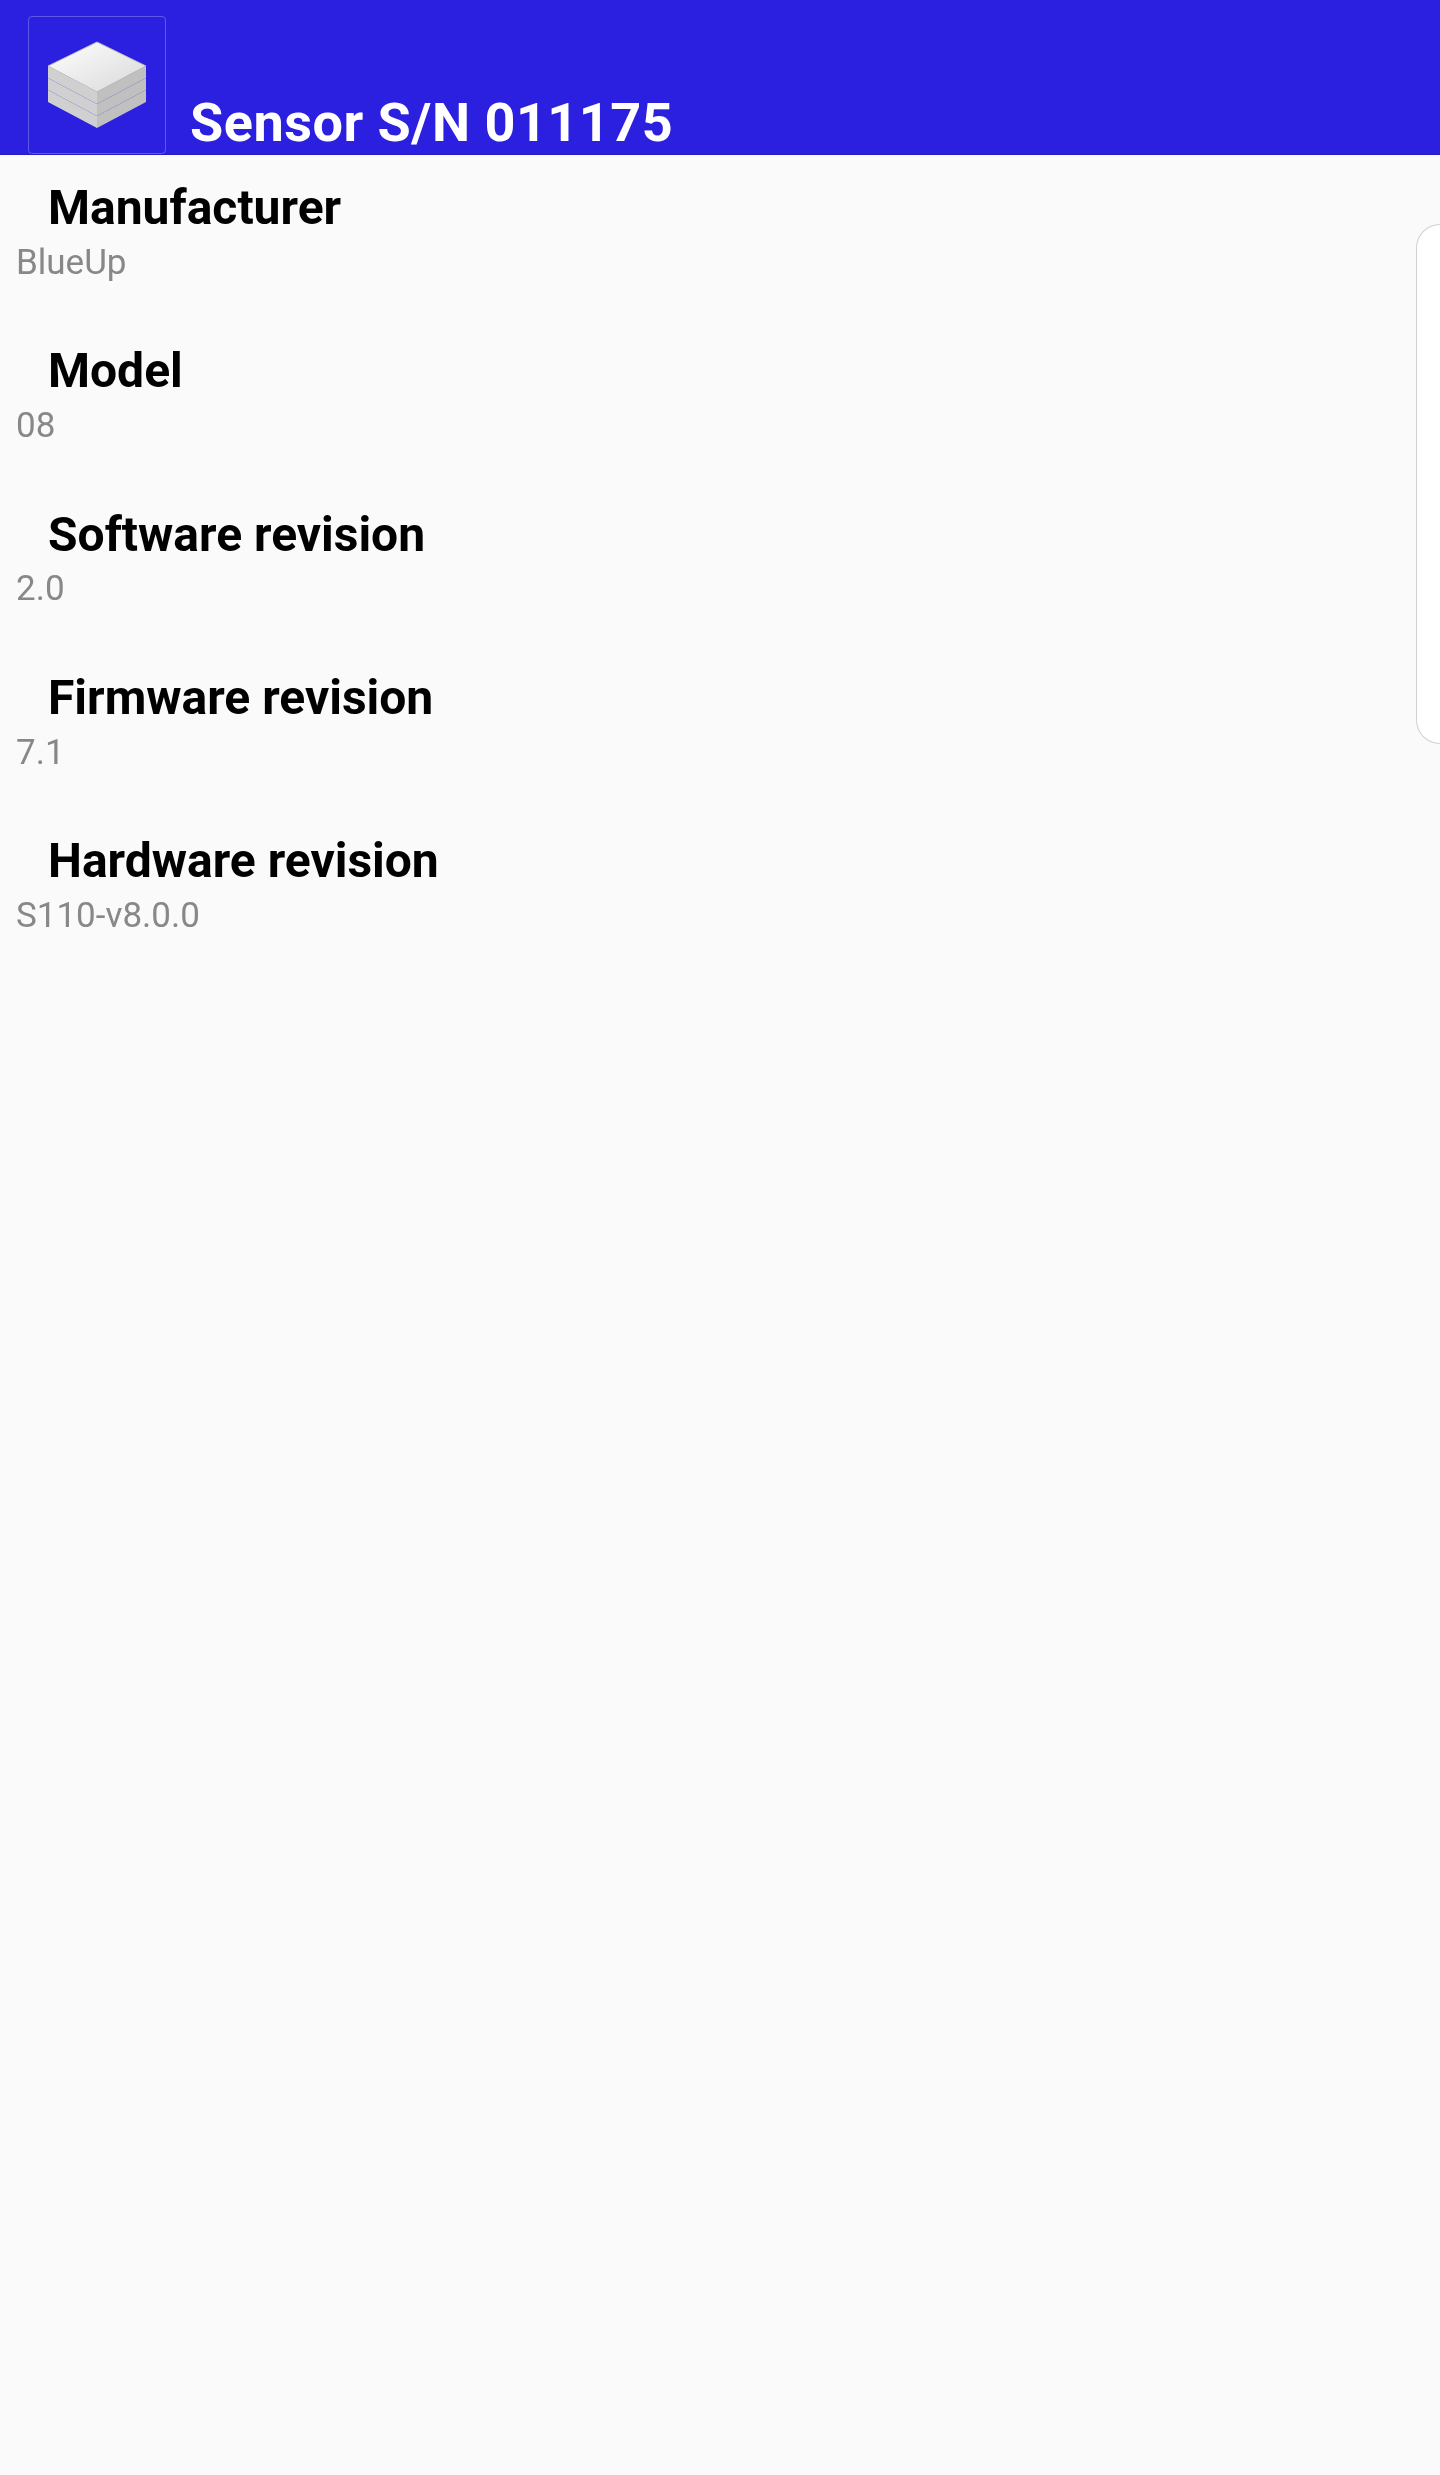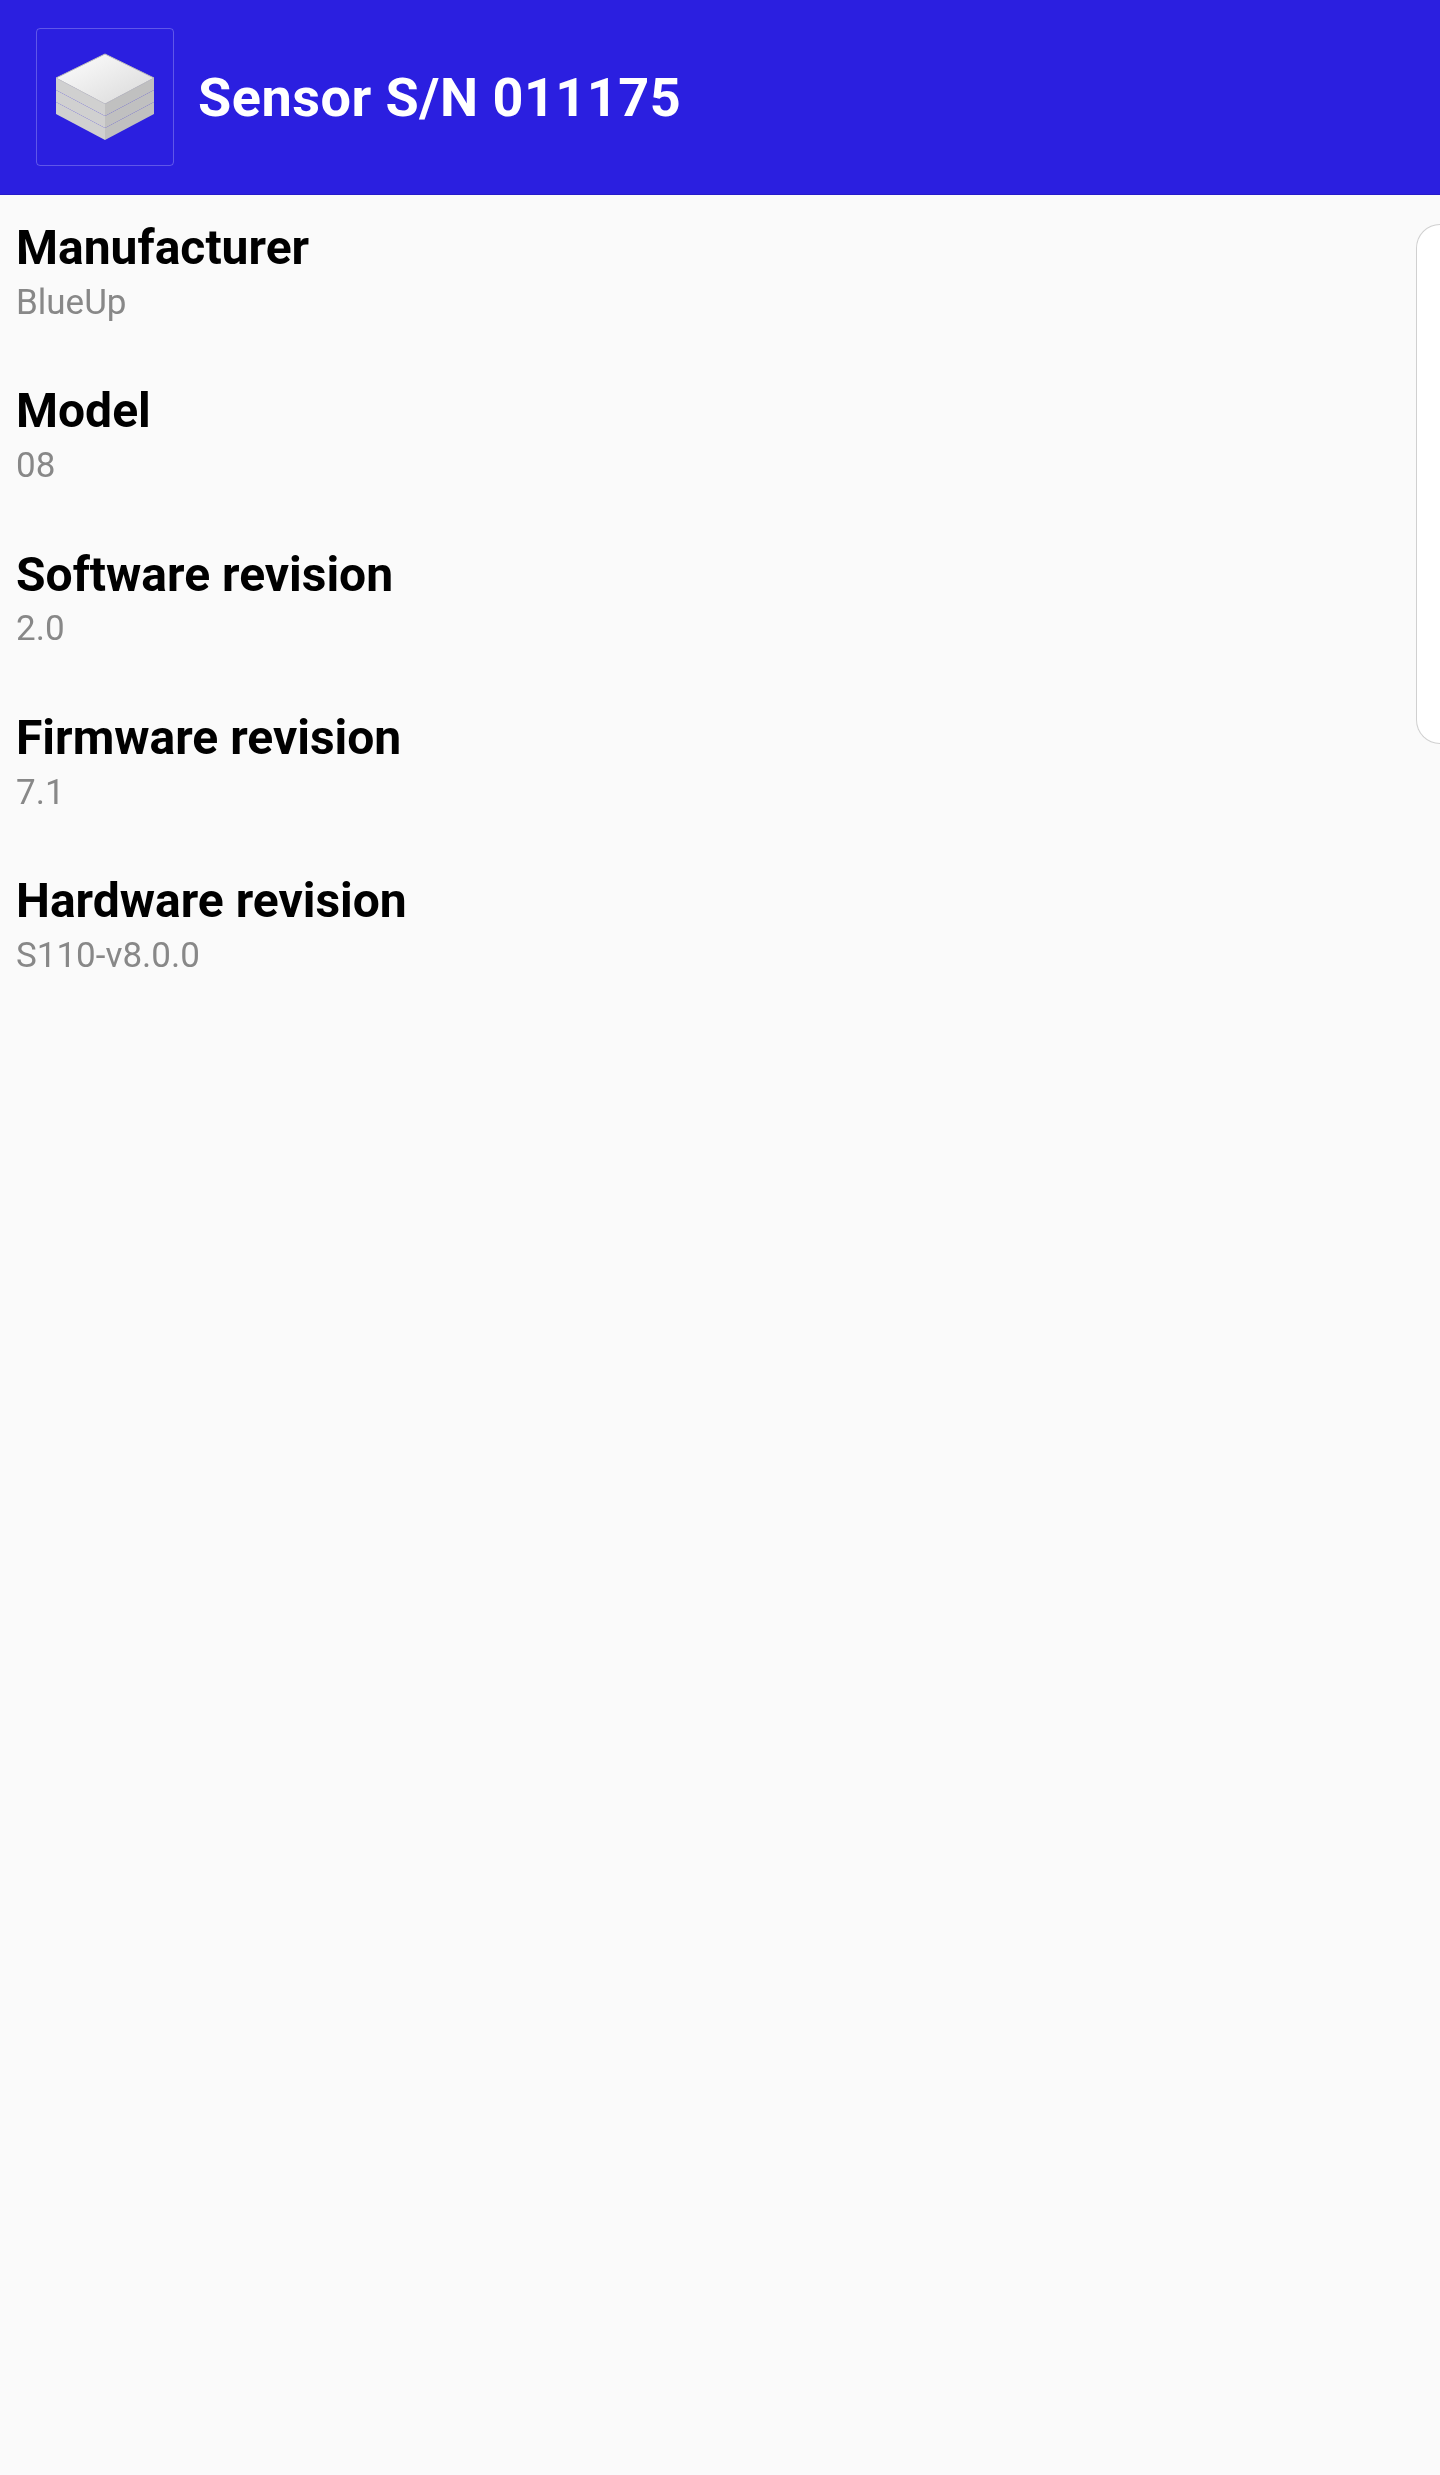--- a/index.html
+++ b/index.html
@@ -10,24 +10,24 @@
     body {
       font-family: -apple-system, Roboto, "Helvetica Neue", Arial, sans-serif;
       background-color: #fafafa;
       width: 1440px;
       height: 2475px;
       overflow: hidden;
       position: relative;
     }
     .app-bar {
       background-color: #2B1FE0;
-      height: 195px;
+      height: 155px;
       display: flex;
-      align-items: center;
-      padding-left: 36px;
+      align-items: flex-end;
+      padding-left: 28px;
       border-bottom: 1px solid rgba(0,0,0,0.1);
     }
     .app-bar-icon {
       width: 138px;
       height: 138px;
       border: 1px solid rgba(255,255,255,0.25);
       border-radius: 4px;
       display: flex;
       align-items: center;
       justify-content: center;
@@ -44,20 +44,21 @@
     }
     .item {
       margin-bottom: 58px;
     }
     .item-label {
       color: #000000;
       font-size: 48px;
       font-weight: 700;
       line-height: 1.2;
       margin-bottom: 4px;
+      margin-left: 32px;
     }
     .item-value {
       color: #888888;
       font-size: 35px;
       font-weight: 400;
       line-height: 1.25;
     }
     .scrollbar-hint {
       position: absolute;
       top: 224px;

